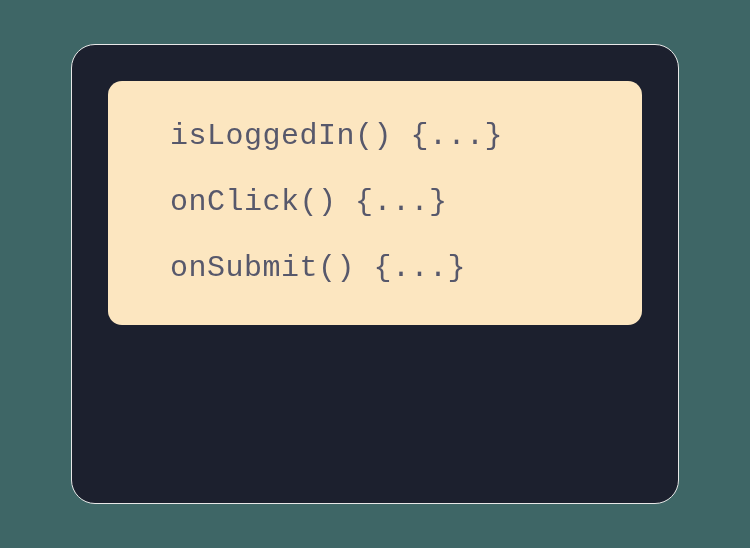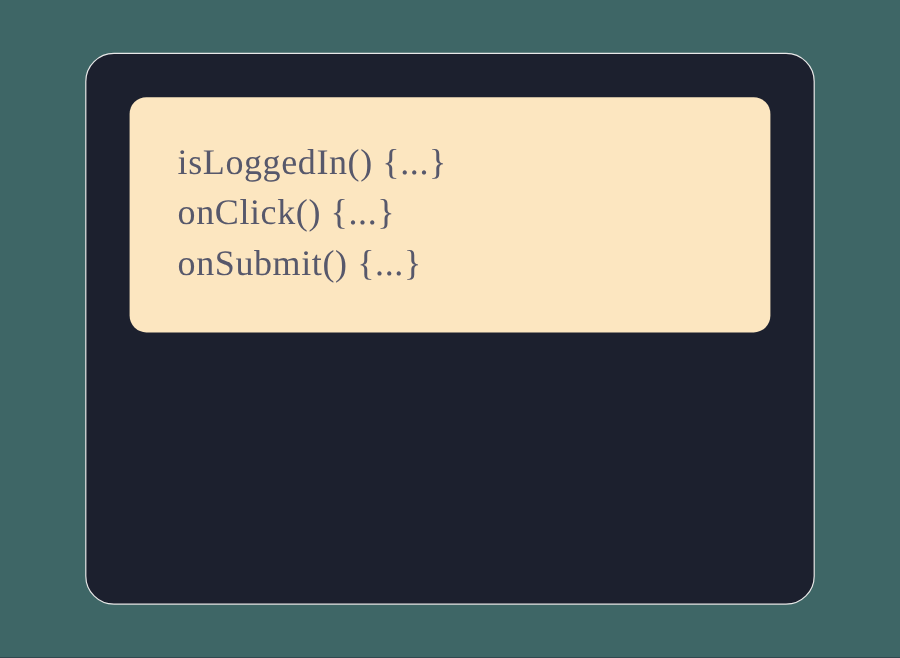--- a/index.html
+++ b/index.html
@@ -17,31 +17,31 @@
       height: 460px;
       background: #1c202e;
       border: 1px solid #e8e8e8;
       border-radius: 24px;
       padding: 36px;
     }
     .code-block {
       width: 100%;
       background: #fce6c0;
       border-radius: 14px;
-      padding: 34px 40px 36px 40px;
-      font-family: Liberation Serif, serif;
+      padding: 34px 40px 36px 62px;
     }
     .code-line {
       font-size: 30px;
       color: #57586b;
       line-height: 1.4;
       letter-spacing: 0.5px;
       white-space: pre;
     }
     .code-line + .code-line {
+      margin-top: 24px;
     }
   </style>
 </head>
 <body>
 
 <div class="window">
   <div class="code-block">
     <div class="code-line">isLoggedIn() {...}</div>
     <div class="code-line">onClick() {...}</div>
     <div class="code-line">onSubmit() {...}</div>

